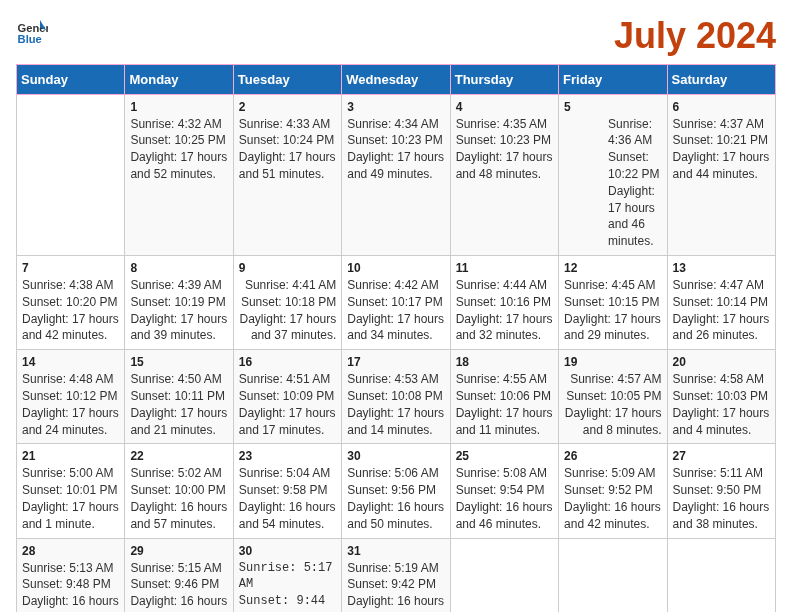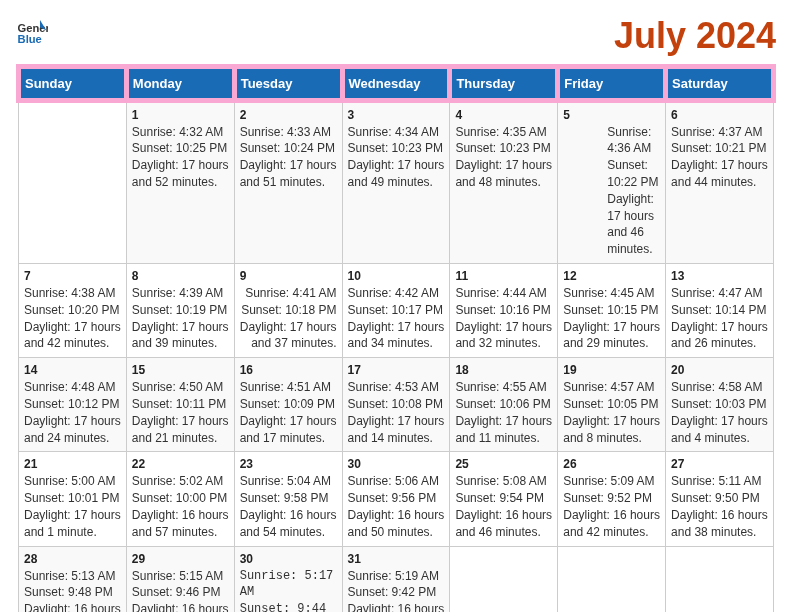--- a/index.html
+++ b/index.html
@@ -43,21 +43,21 @@
       border-collapse: collapse;
       font-size: 11px;
     }
     .calendar thead th {
       background-color: #1a6bb5;
       color: #fff;
       padding: 7px 4px;
       text-align: left;
       font-size: 13px;
       font-weight: bold;
-      border: 5px solid #f9a8d4;
+      border: 1px solid #f9a8d4;
     }
     .calendar tbody td {
       vertical-align: top;
       padding: 5px 5px;
       border: 1px solid #ccc;
       background: #fff;
       width: calc(100% / 7);
       min-height: 80px;
       height: 90px;
     }
@@ -239,21 +239,21 @@
         </td>
         <td>
           <span class="day-number">18</span>
           <div class="day-info" style="white-space: pre-line;">Sunrise: 4:55 AM
 Sunset: 10:06 PM
 Daylight: 17 hours
 and 11 minutes.</div>
         </td>
         <td>
           <span class="day-number">19</span>
-          <div class="day-info" style="white-space: pre-line;">Sunrise: 4:57 AM
+          <div class="day-info" style="white-space: pre-line; text-align: right;">Sunrise: 4:57 AM
 Sunset: 10:05 PM
 Daylight: 17 hours
 and 8 minutes.</div>
         </td>
         <td>
           <span class="day-number">20</span>
           <div class="day-info" style="white-space: pre-line;">Sunrise: 4:58 AM
 Sunset: 10:03 PM
 Daylight: 17 hours
 and 4 minutes.</div>

